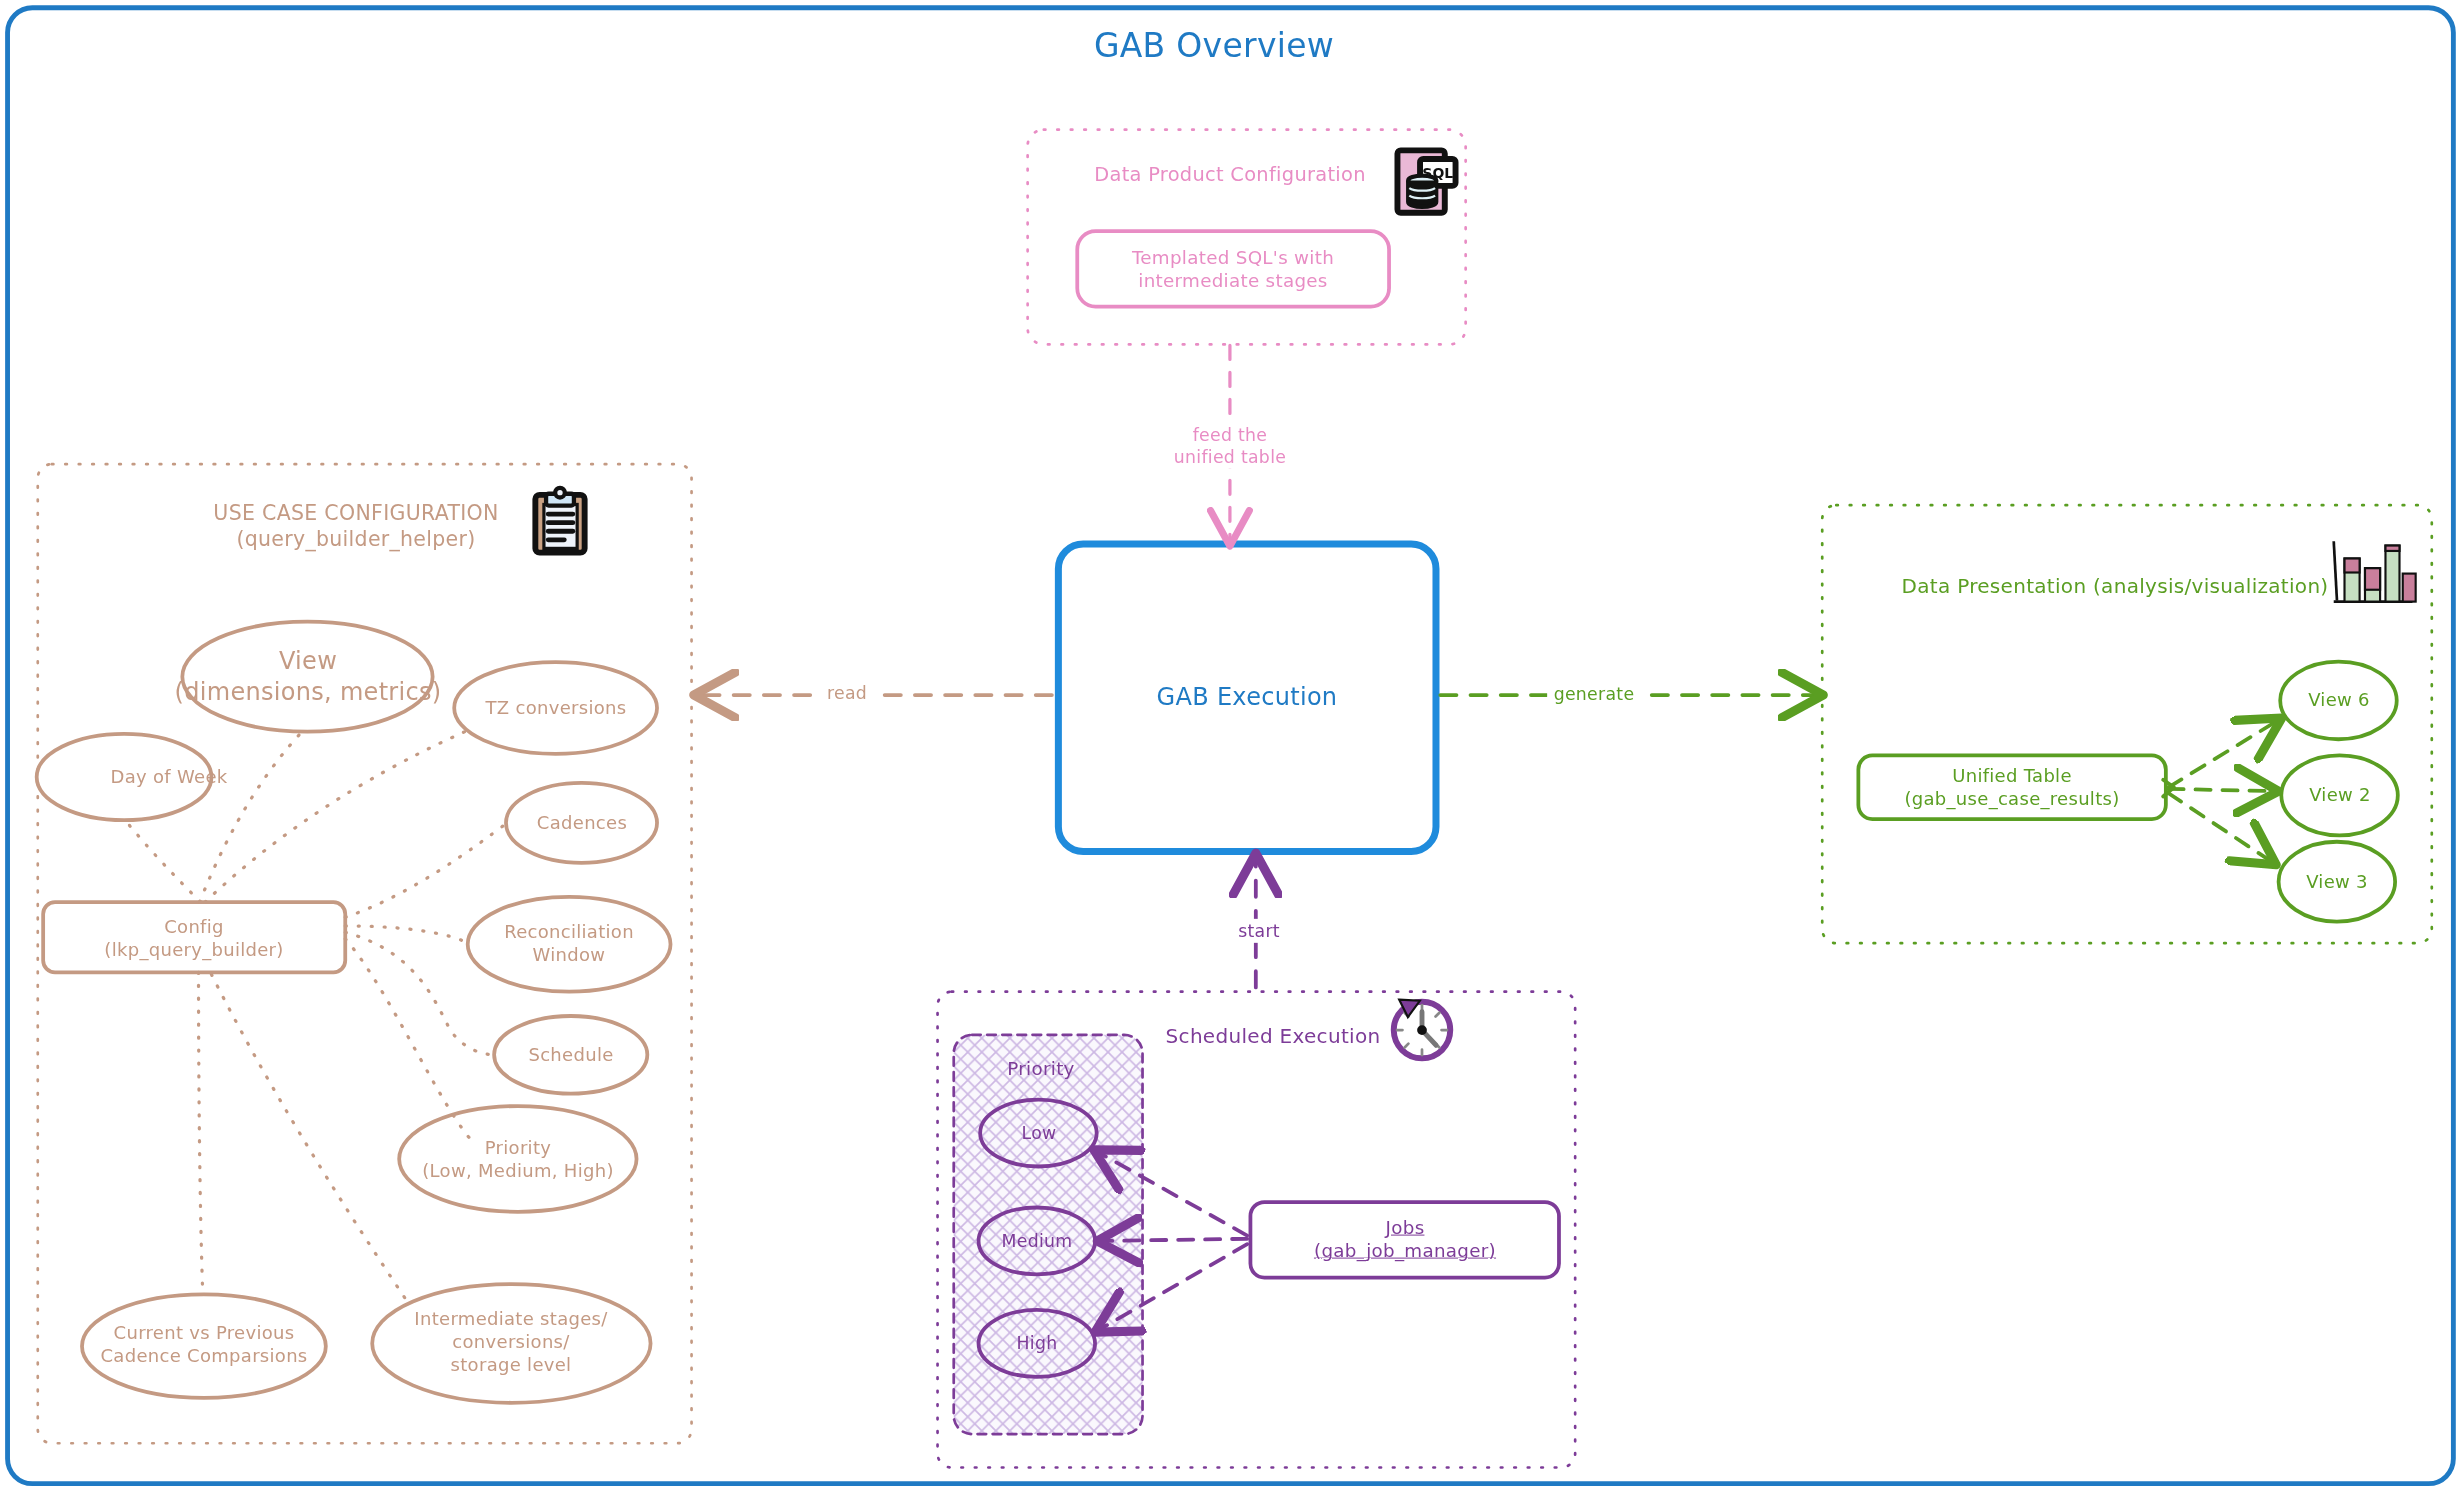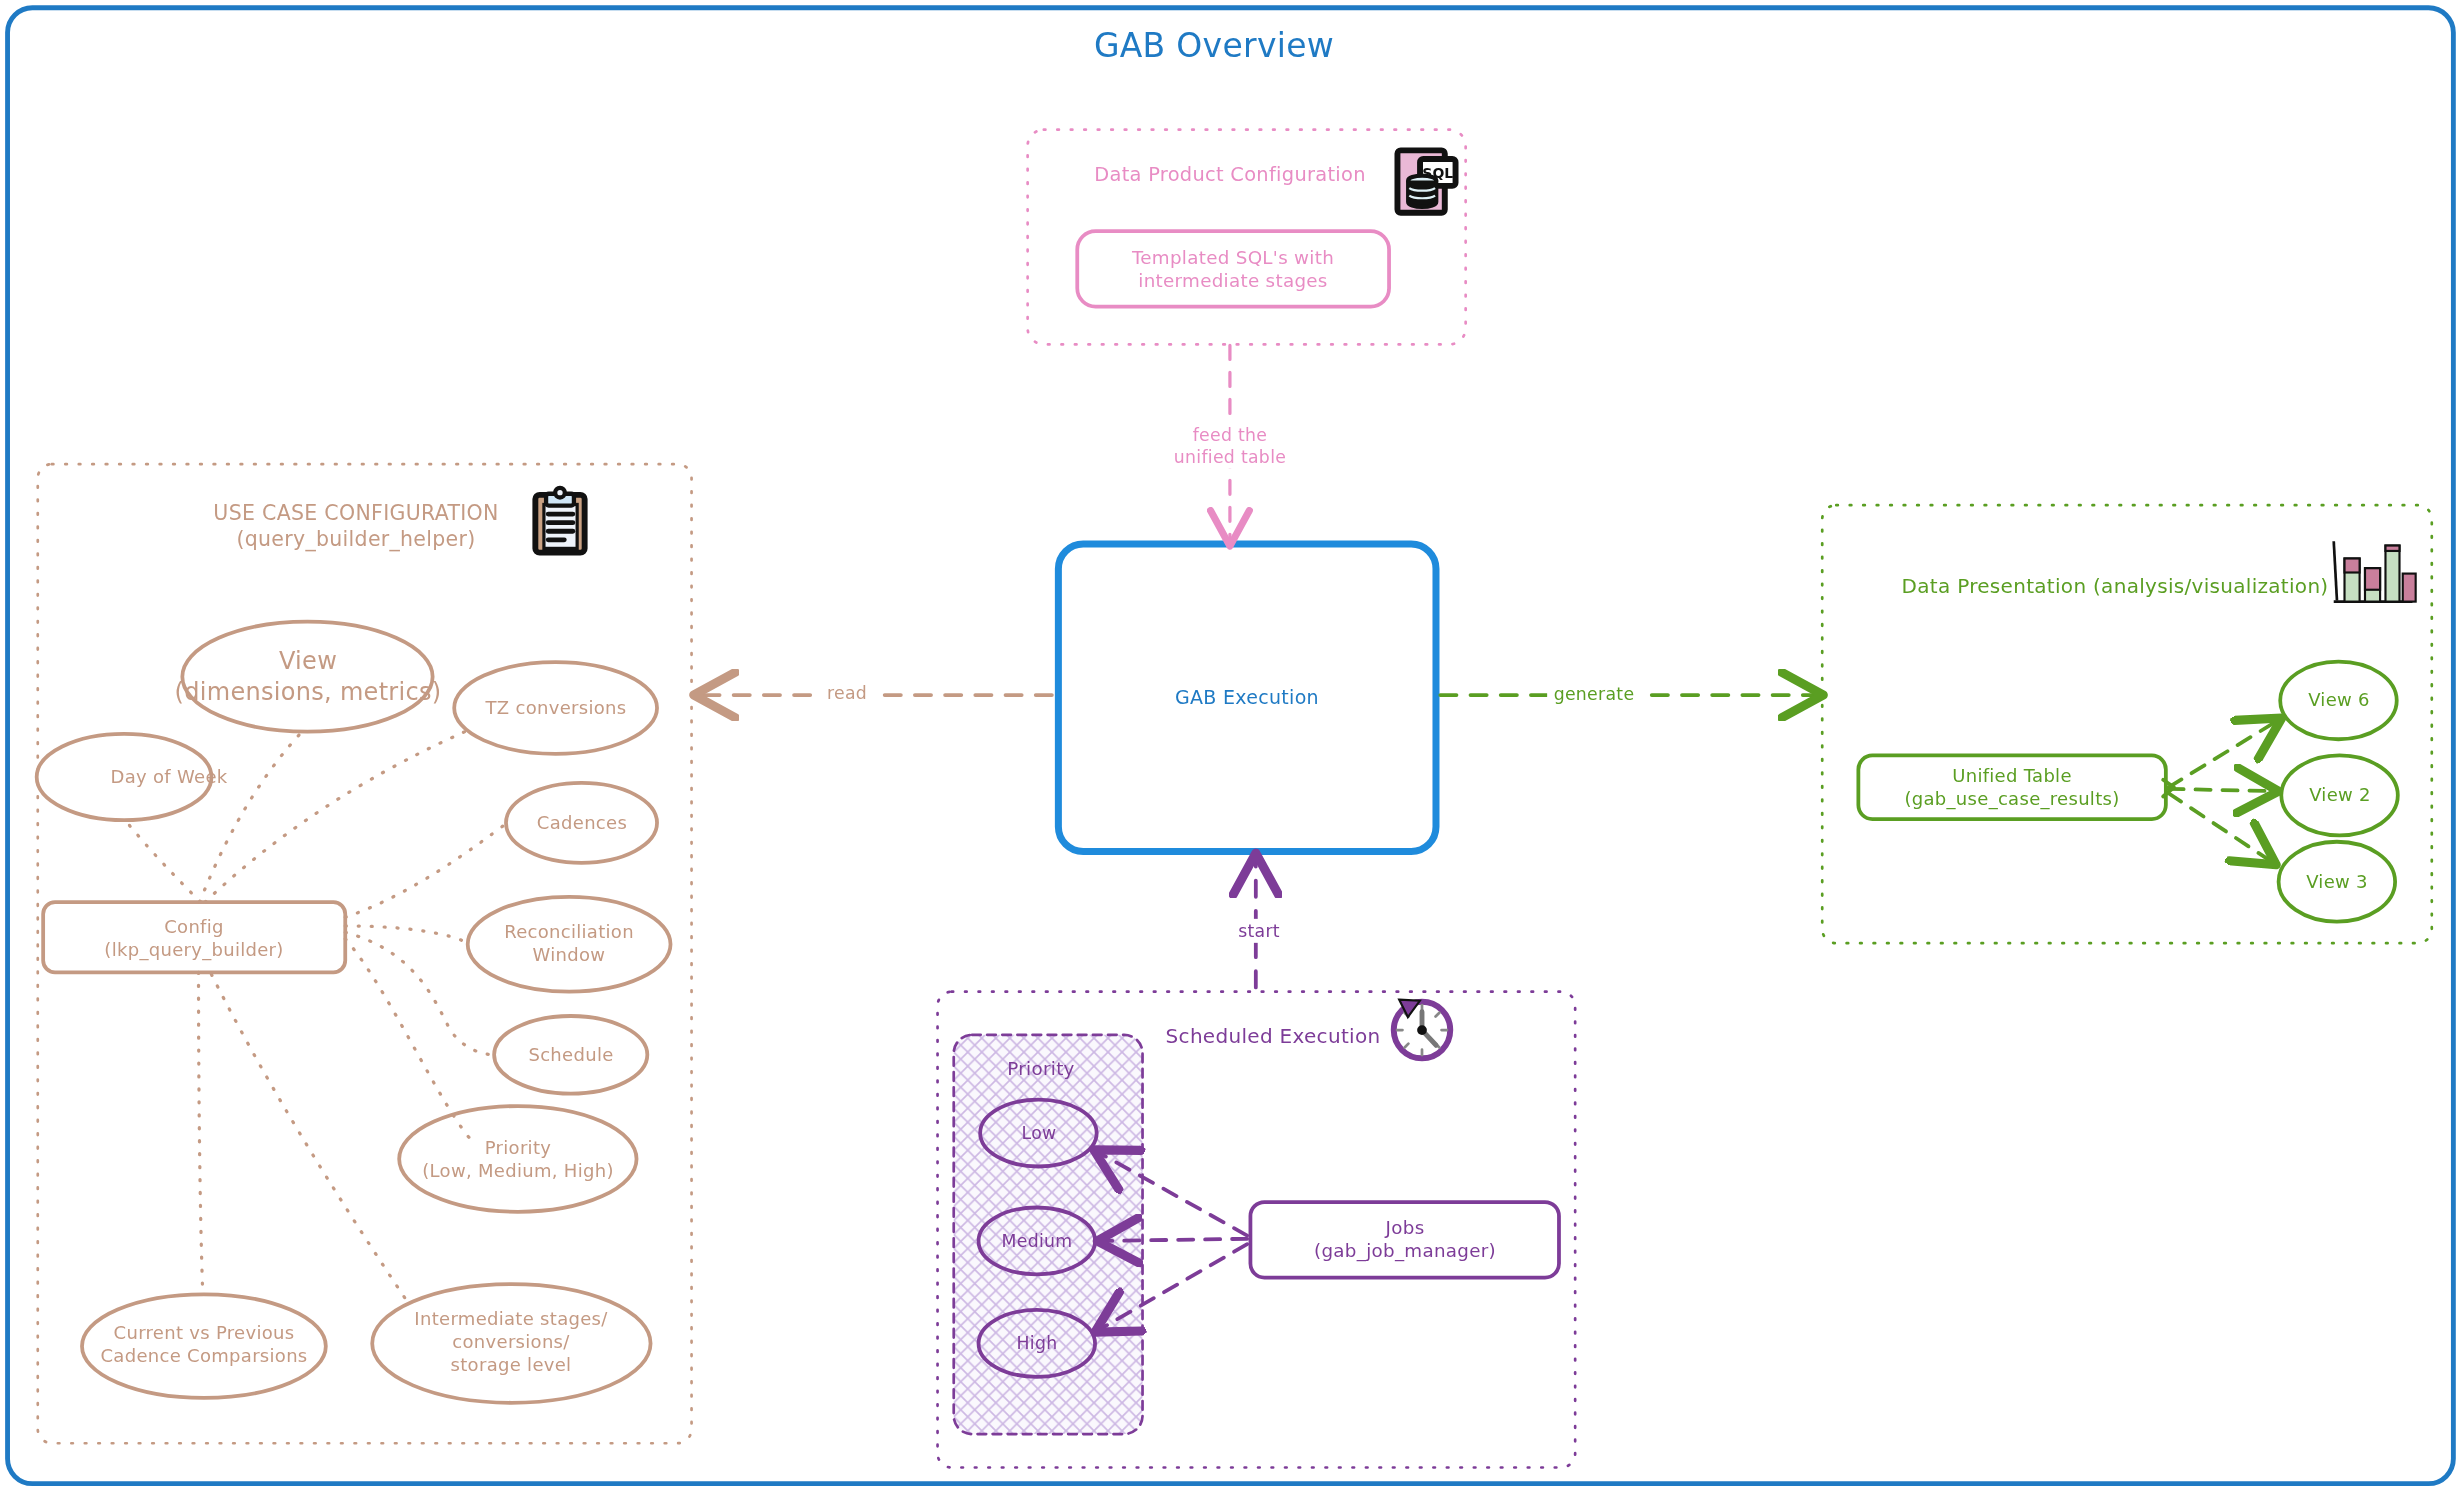--- a/index.html
+++ b/index.html
@@ -162,21 +162,21 @@
 <div class="lbl hand ctr c-tan" style="left:518px;top:1159px;font-size:18px;">Priority
 (Low, Medium, High)</div>
 <div class="lbl hand ctr c-tan" style="left:204px;top:1344px;font-size:18px;">Current vs Previous
 Cadence Comparsions</div>
 <div class="lbl hand ctr c-tan" style="left:511px;top:1342px;font-size:18px;">Intermediate stages/
 conversions/
 storage level</div>
 <div class="lbl hand ctr c-tan" style="left:194px;top:938px;font-size:18px;">Config
 (lkp_query_builder)</div>
 
-<div class="lbl hand ctr c-blue" style="left:1247px;top:697px;font-size:19px;">GAB Execution</div>
+<div class="lbl hand ctr c-blue" style="left:1247px;top:697px;font-size:24px;">GAB Execution</div>
 
 <div class="lbl hand ctr c-green" style="left:2115px;top:587px;font-size:20px;">Data Presentation (analysis/visualization)</div>
 
 <div class="icon" style="left:2326px;top:538px;width:92px;height:69px;">
   <svg viewBox="0 0 170 128" width="92" height="69">
     <path d="M14 6 L20 116" stroke="#111" stroke-width="5" fill="none"></path>
     <path d="M14 118 L160 118" stroke="#111" stroke-width="5" fill="none"></path>
     <rect x="34" y="38" width="28" height="80" fill="#c6dfc2" stroke="#111" stroke-width="4"></rect>
     <rect x="34" y="38" width="28" height="26" fill="#c97f9c" stroke="#111" stroke-width="4"></rect>
     <rect x="72" y="56" width="28" height="62" fill="#c6dfc2" stroke="#111" stroke-width="4"></rect>
@@ -212,21 +212,21 @@
     <path d="M70 72 L96 100" stroke="#777" stroke-width="9" stroke-linecap="round"></path>
     <circle cx="70" cy="72" r="9" fill="#111"></circle>
     <path d="M28 16 L66 18 L44 48 Z" fill="#7d3c98" stroke="#111" stroke-width="4"></path>
   </svg>
 </div>
 
 <div class="lbl hand ctr c-purple" style="left:1041px;top:1069px;font-size:18.3px;">Priority</div>
 <div class="lbl hand ctr c-purple" style="left:1039px;top:1133px;font-size:17.3px;">Low</div>
 <div class="lbl hand ctr c-purple" style="left:1037px;top:1241px;font-size:17.3px;">Medium</div>
 <div class="lbl hand ctr c-purple" style="left:1037px;top:1343px;font-size:17.3px;">High</div>
-<div class="lbl hand ctr c-purple" style="left:1405px;top:1239px;font-size:18.3px;">Jobs
+<div class="lbl hand ctr c-purple" style="left:1405px;top:1239px;font-size:18.3px;text-decoration:underline;">Jobs
 (gab_job_manager)</div>
 
 <div class="lbl hand ctr c-pink" style="left:1230px;top:446px;font-size:17.3px;background:#fff;padding:1.1px 5.4px;">feed the
 unified table</div>
 <div class="lbl hand ctr c-tan" style="left:847px;top:693px;font-size:17.3px;background:#fff;padding:1.1px 6.5px;">read</div>
 <div class="lbl hand ctr c-green" style="left:1594px;top:694px;font-size:17.3px;background:#fff;padding:1.1px 6.5px;">generate</div>
 <div class="lbl hand ctr c-purple" style="left:1259px;top:931px;font-size:17.3px;background:#fff;padding:1.1px 6.5px;">start</div>
 
 </div>
 

